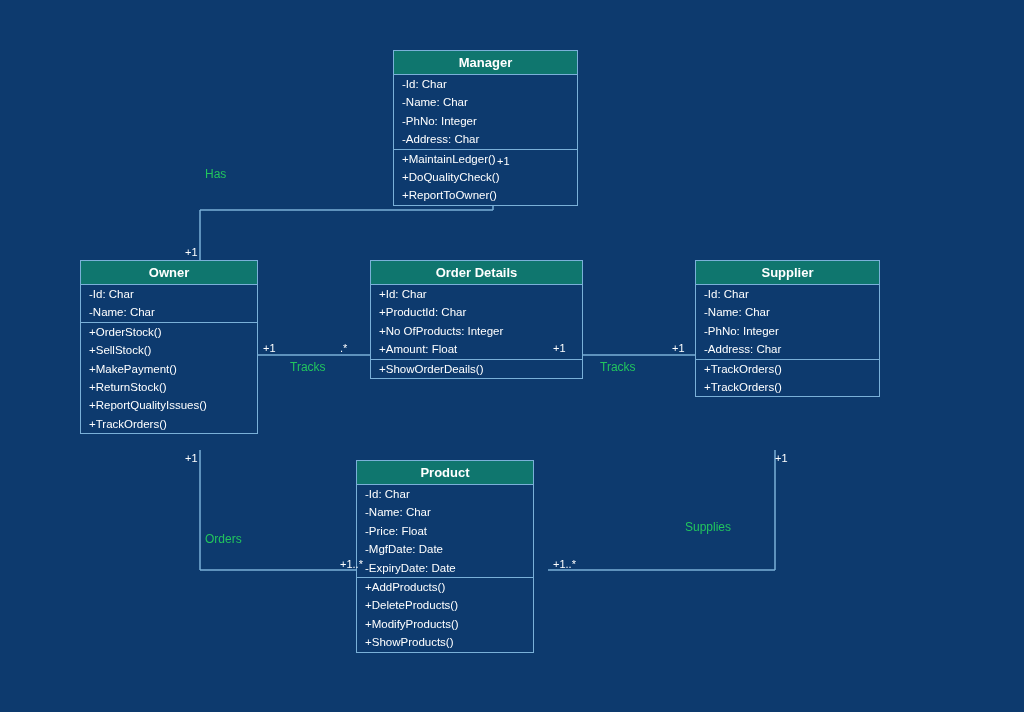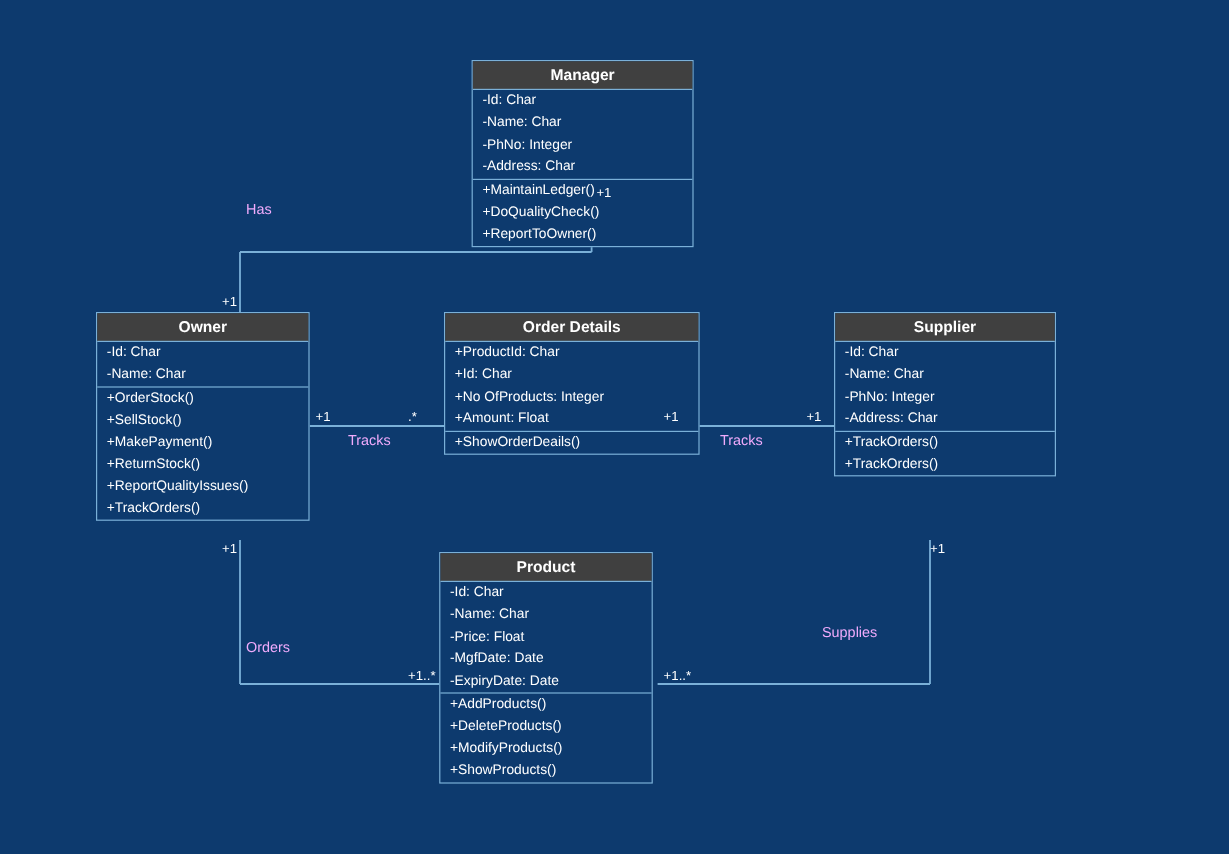--- a/index.html
+++ b/index.html
@@ -23,21 +23,21 @@
     
     .uml-class {
       position: absolute;
       background-color: #0d3a6e;
       border: 1.5px solid #7ab0d8;
       color: #fff;
       min-width: 160px;
     }
 
     .uml-class .class-header {
-      background-color: #404040;
+      background-color: #0f766e;
       border-bottom: 1.5px solid #7ab0d8;
       padding: 4px 8px;
       text-align: center;
       font-weight: bold;
       font-size: 13px;
     }
 
     .uml-class .class-section {
       border-bottom: 1.5px solid #7ab0d8;
       padding: 0 8px;
@@ -59,21 +59,21 @@
     }
 
     svg.connectors line, svg.connectors polyline, svg.connectors path {
       stroke: #7ab0d8;
       stroke-width: 1.5;
       fill: none;
     }
 
     .connector-label {
       position: absolute;
-      color: #f0abfc;
+      color: #22c55e;
       font-size: 12px;
     }
 
     .mult-label {
       position: absolute;
       color: #fff;
       font-size: 11px;
     }
   </style>
 </head>
@@ -125,22 +125,22 @@
       <div>+MakePayment()</div>
       <div>+ReturnStock()</div>
       <div>+ReportQualityIssues()</div>
       <div>+TrackOrders()</div>
     </div>
   </div>
 
   <div class="uml-class" style="left:370px; top:260px; width:213px;">
     <div class="class-header">Order Details</div>
     <div class="class-section">
+      <div>+Id: Char</div>
       <div>+ProductId: Char</div>
-      <div>+Id: Char</div>
       <div>+No OfProducts: Integer</div>
       <div>+Amount: Float</div>
     </div>
     <div class="class-section">
       <div>+ShowOrderDeails()</div>
     </div>
   </div>
 
   <div class="uml-class" style="left:695px; top:260px; width:185px;">
     <div class="class-header">Supplier</div>
@@ -149,21 +149,21 @@
       <div>-Name: Char</div>
       <div>-PhNo: Integer</div>
       <div>-Address: Char</div>
     </div>
     <div class="class-section">
       <div>+TrackOrders()</div>
       <div>+TrackOrders()</div>
     </div>
   </div>
 
-  <div class="uml-class" style="left:366px; top:460px; width:178px;">
+  <div class="uml-class" style="left:356px; top:460px; width:178px;">
     <div class="class-header">Product</div>
     <div class="class-section">
       <div>-Id: Char</div>
       <div>-Name: Char</div>
       <div>-Price: Float</div>
       <div>-MgfDate: Date</div>
       <div>-ExpiryDate: Date</div>
     </div>
     <div class="class-section">
       <div>+AddProducts()</div>

